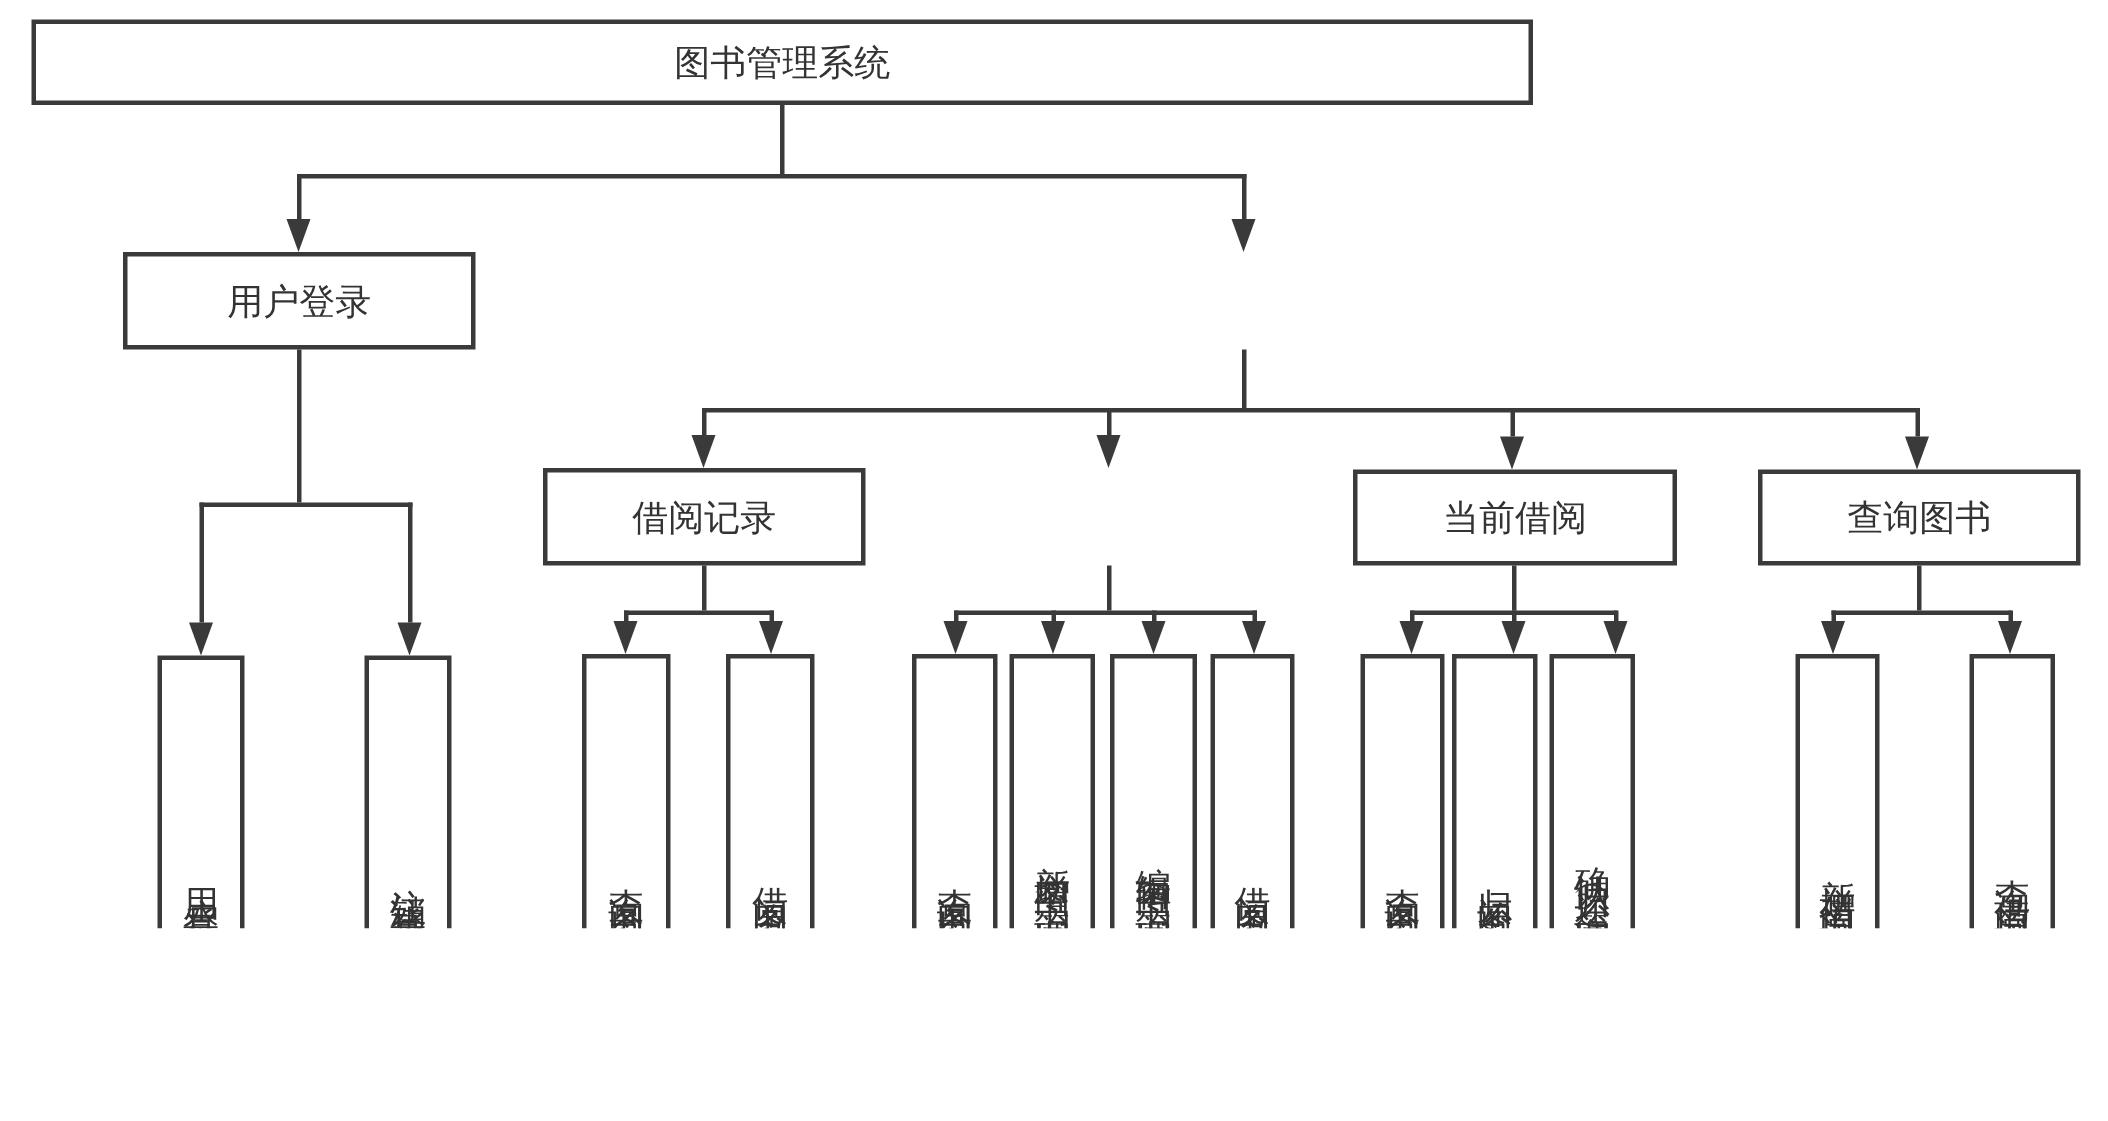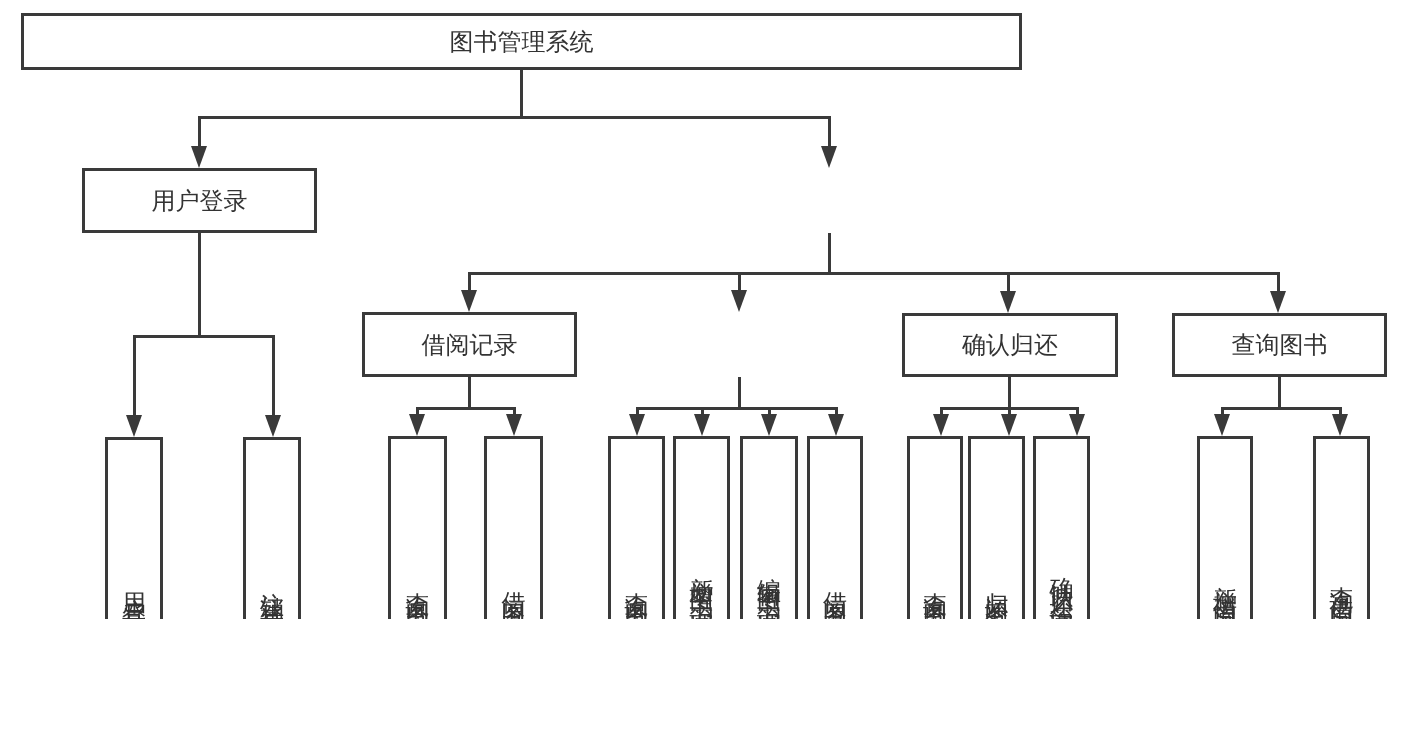--- a/index.html
+++ b/index.html
@@ -63,21 +63,21 @@
   <div class="ahead" style="left:731px;top:290px"></div>
   <div class="vline" style="left:1007px;top:272px;height:19px"></div>
   <div class="ahead" style="left:1000px;top:291px"></div>
   <div class="vline" style="left:1277px;top:272px;height:19px"></div>
   <div class="ahead" style="left:1270px;top:291px"></div>
 
   <div class="box" style="left:362px;top:312px;width:215px;height:65px">
     <span>借阅记录</span>
   </div>
   <div class="box" style="left:902px;top:313px;width:216px;height:64px">
-    <span>确认归还</span>
+    <span>当前借阅</span>
   </div>
   <div class="box" style="left:1172px;top:313px;width:215px;height:64px">
     <span>查询图书</span>
   </div>
 
   <div class="vline" style="left:468px;top:377px;height:30px"></div>
   <div class="hline" style="left:416px;top:407px;width:100px"></div>
   <div class="vline" style="left:416px;top:407px;height:8px"></div>
   <div class="ahead" style="left:409px;top:414px"></div>
   <div class="vline" style="left:513px;top:407px;height:8px"></div>

